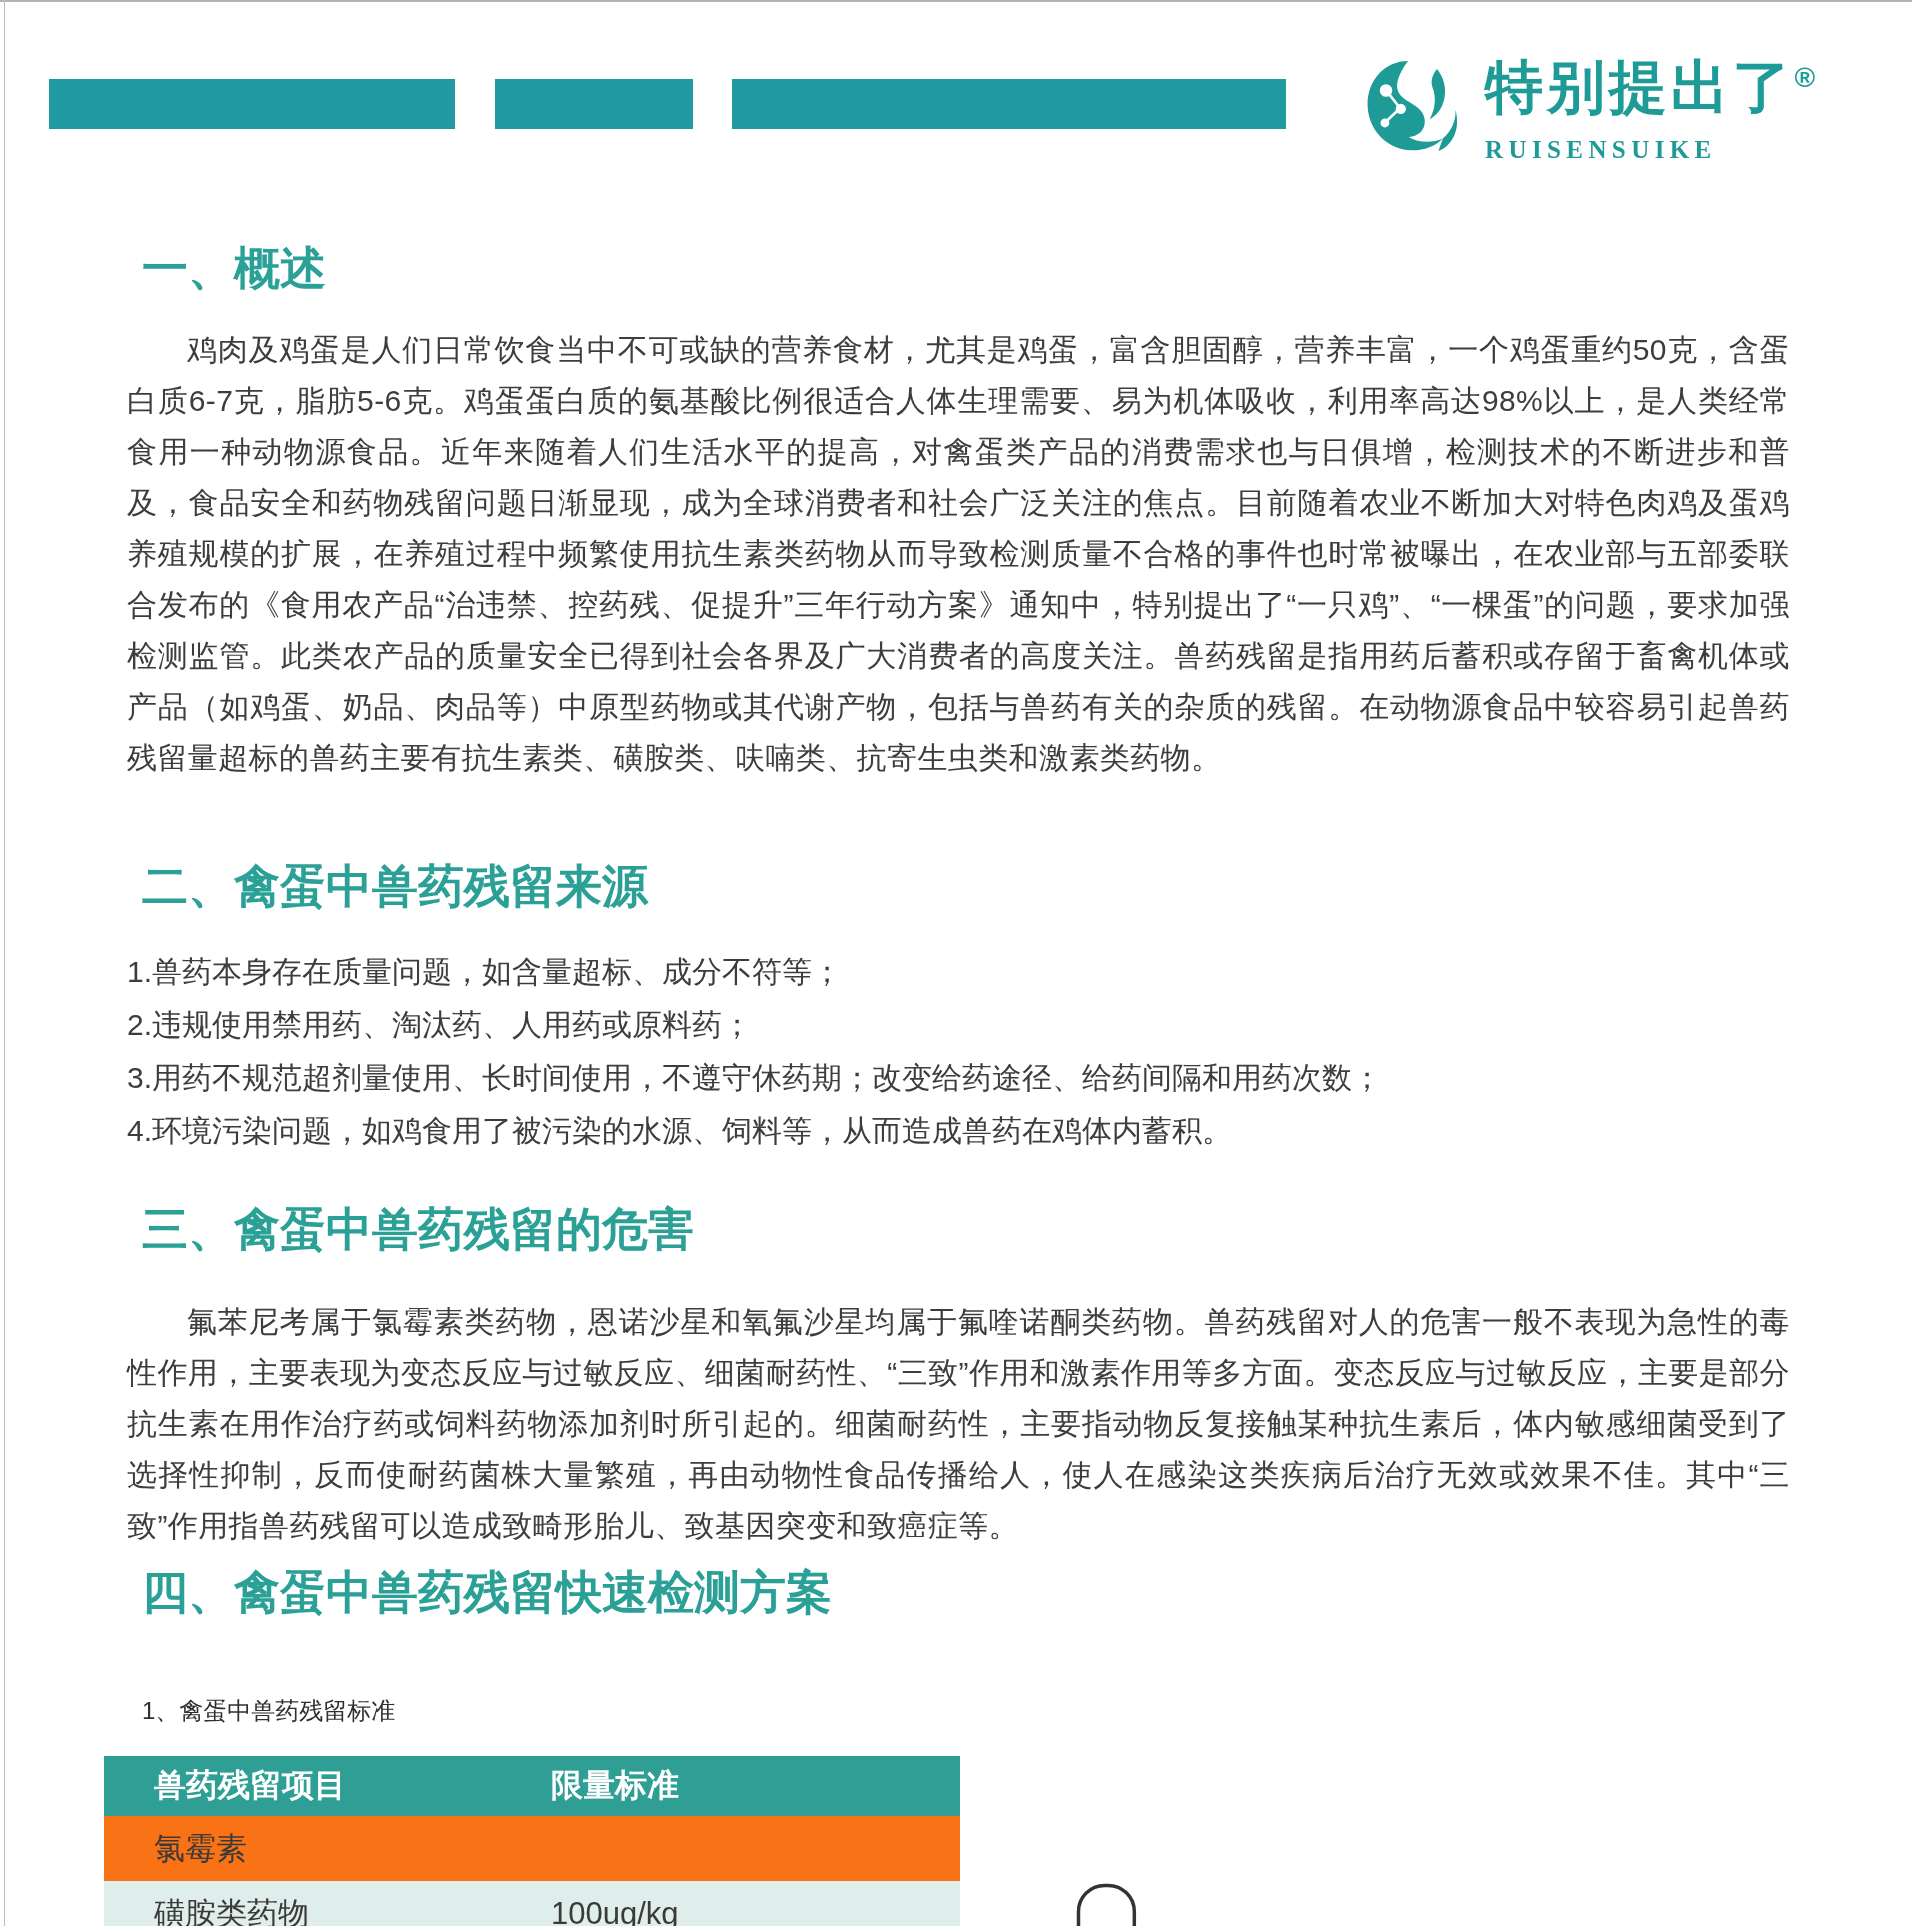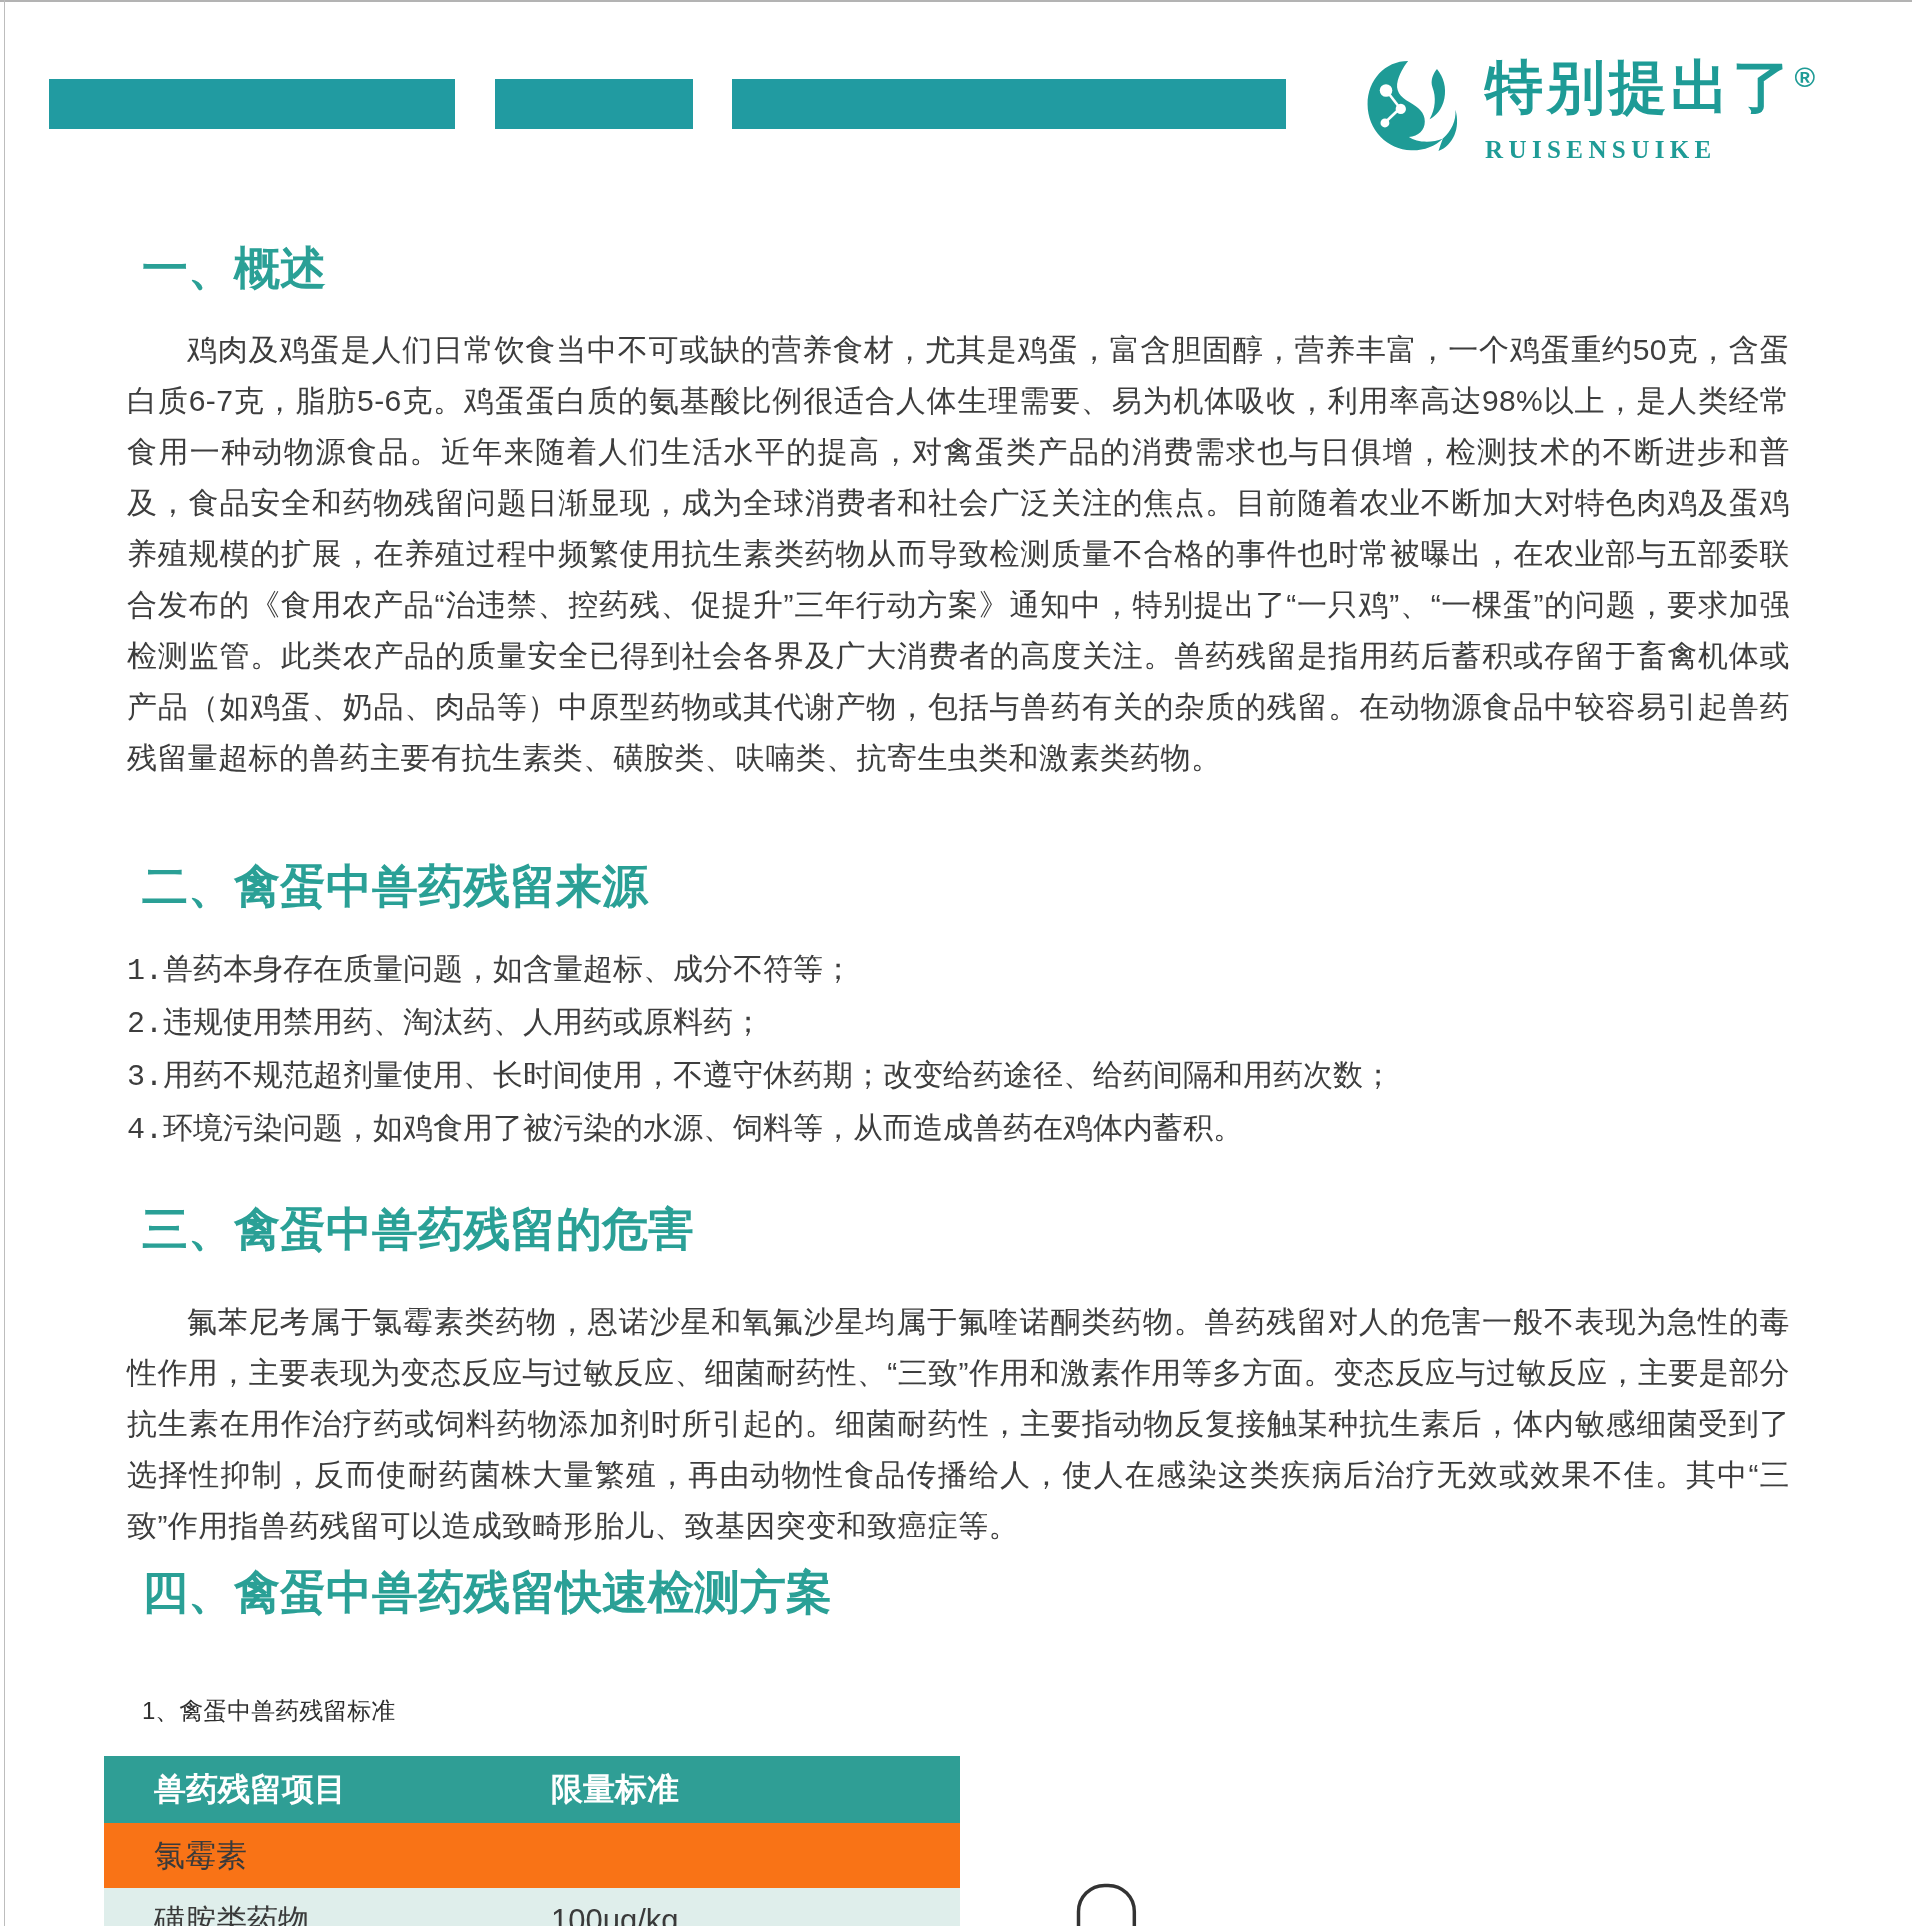--- a/index.html
+++ b/index.html
@@ -28,26 +28,26 @@
   .logo-en{font-family:"Liberation Serif","DejaVu Serif",serif;font-size:25px;font-weight:700;color:#1E9B96;letter-spacing:5.4px;margin-top:17px;}
 
   
   .sec-title{position:absolute;left:142px;font-size:46px;font-weight:700;color:#2AA096;line-height:50px;white-space:nowrap;}
   .body-par{
     position:absolute;left:127px;width:1663px;
     font-size:30px;line-height:51px;color:#3D3D3D;
     text-align:justify;text-indent:2em;letter-spacing:0.4px;
   }
   .src-list{position:absolute;left:127px;width:1695px;font-size:30px;color:#3D3D3D;}
-  .src-list div{line-height:53px;white-space:nowrap;font-family:Liberation Mono, monospace;}
+  .src-list div{line-height:53px;white-space:nowrap;}
   .sub-title{position:absolute;left:142px;font-size:24px;color:#2f2f2f;line-height:39px;white-space:nowrap;}
 
   
   .rtable{position:absolute;left:104px;top:1756px;width:856px;}
-  .t-head{display:flex;height:67px;background:#2F9E95;color:#ffffff;font-weight:700;font-size:32px;align-items:center;}
+  .t-head{display:flex;height:60px;background:#2F9E95;color:#ffffff;font-weight:700;font-size:32px;align-items:center;}
   .t-row{display:flex;height:65px;font-size:31px;color:#3A3A3A;align-items:center;}
   .t-row.odd{background:#f97316;}
   .t-row.even{background:#DFEEEB;}
   .c1{width:428px;box-sizing:border-box;padding-left:50px;}
   .c2{flex:1;box-sizing:border-box;margin-left:19px;}
 
   
   .diagram{position:absolute;left:1040px;top:1868px;width:693px;height:543px;}
   .cassette-letter{font-family:"Liberation Serif","DejaVu Serif",serif;font-weight:700;fill:#4A9FD8;}
 </style>

